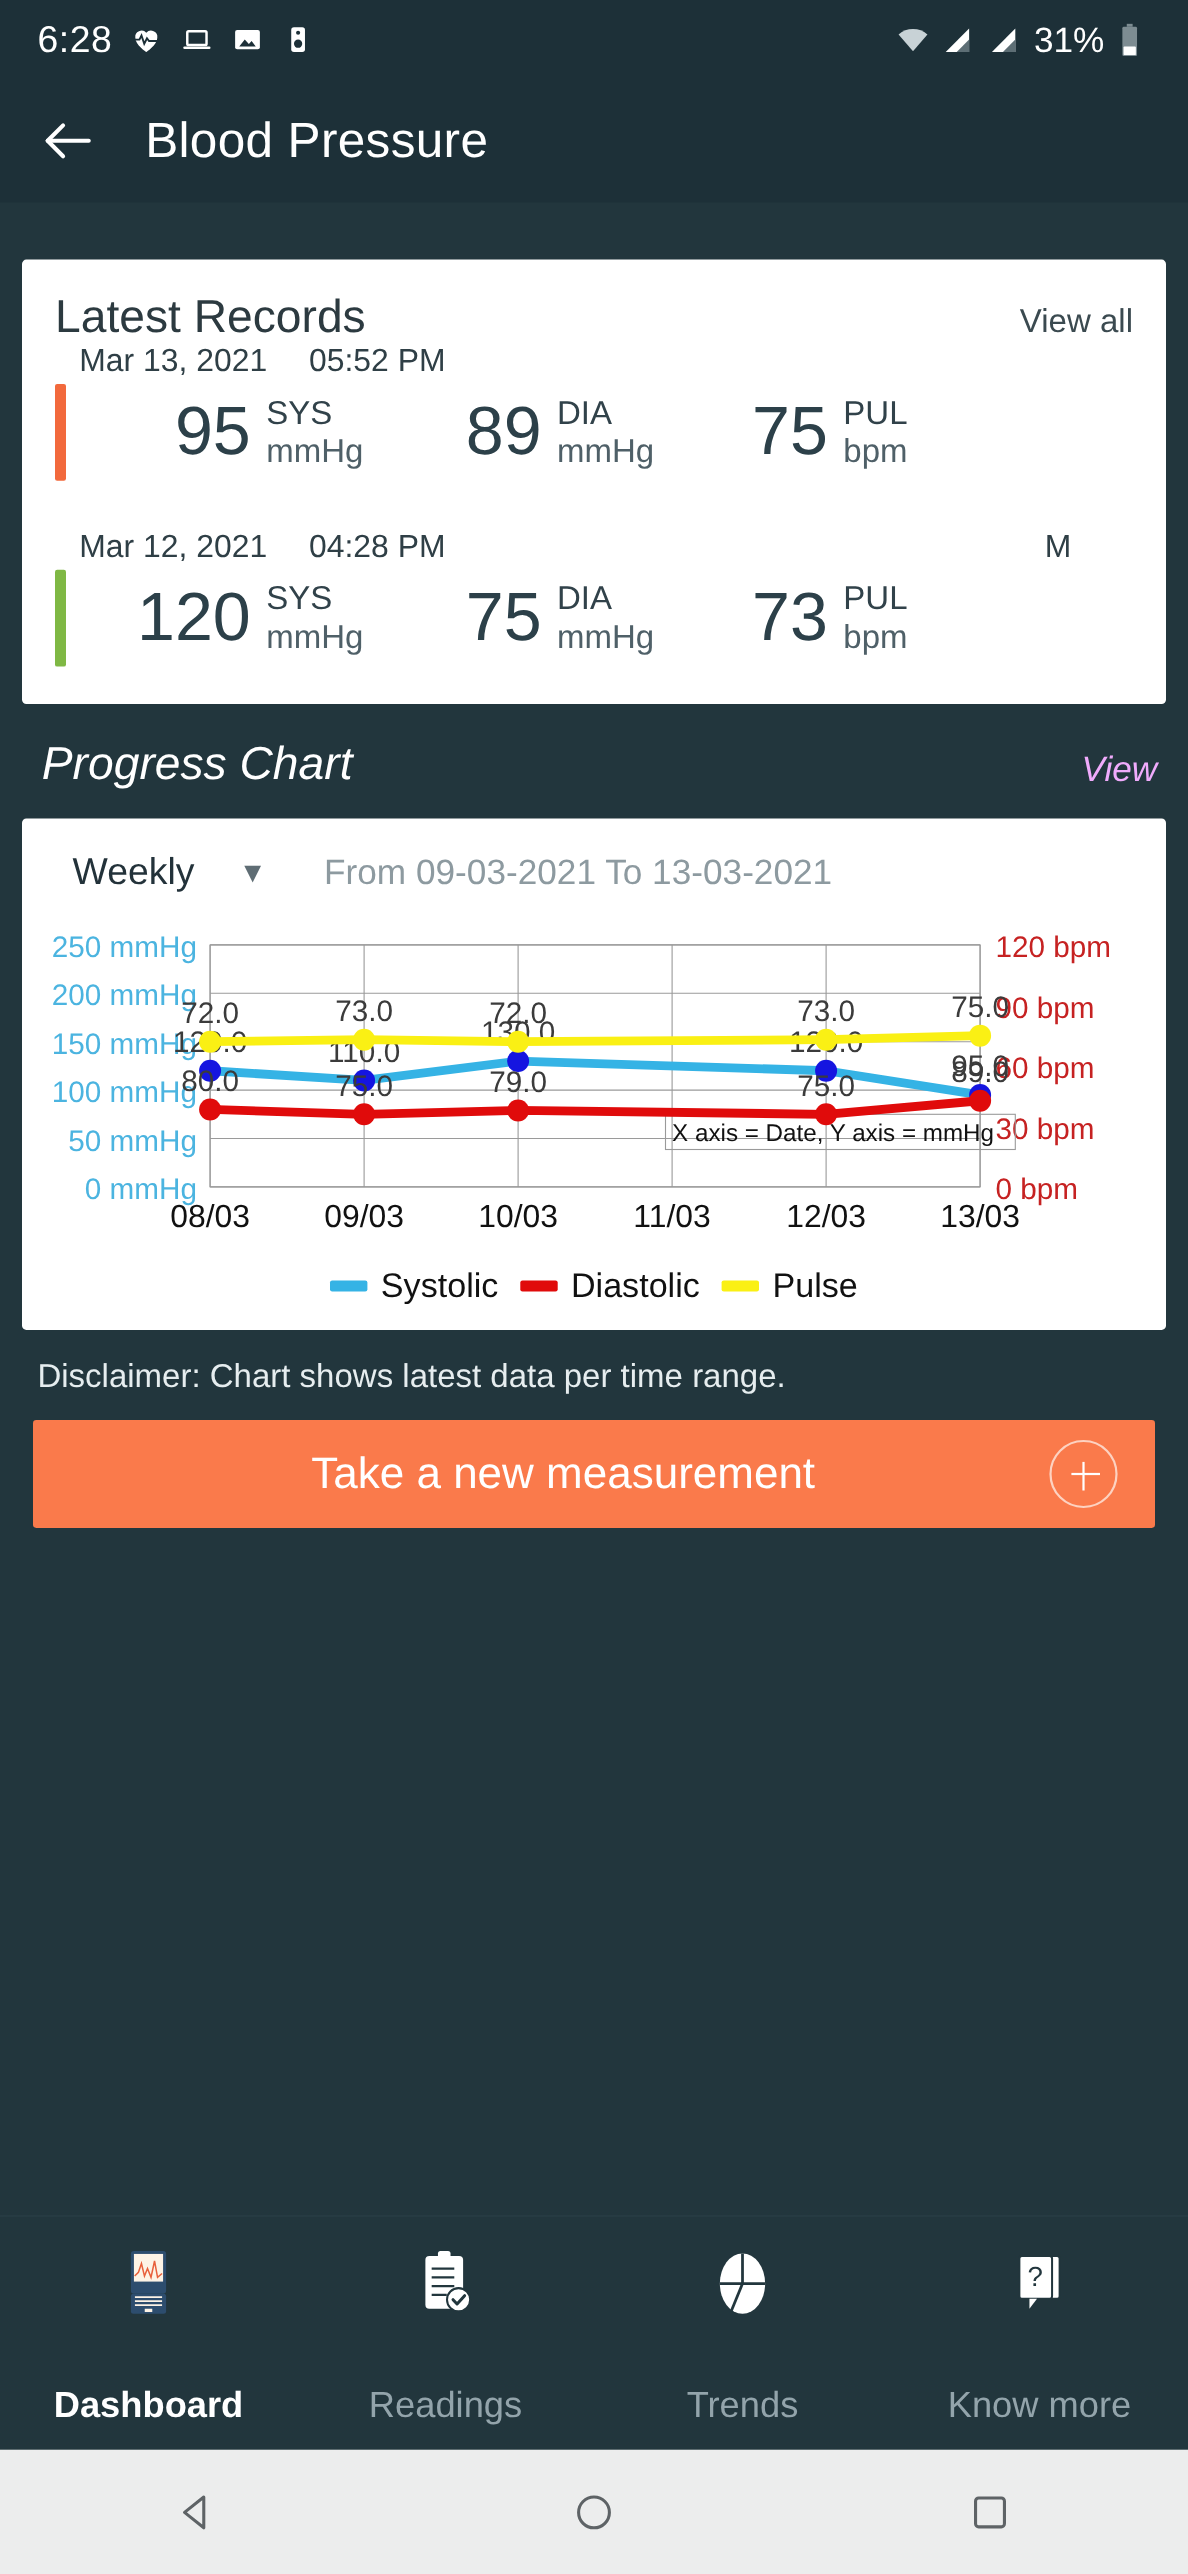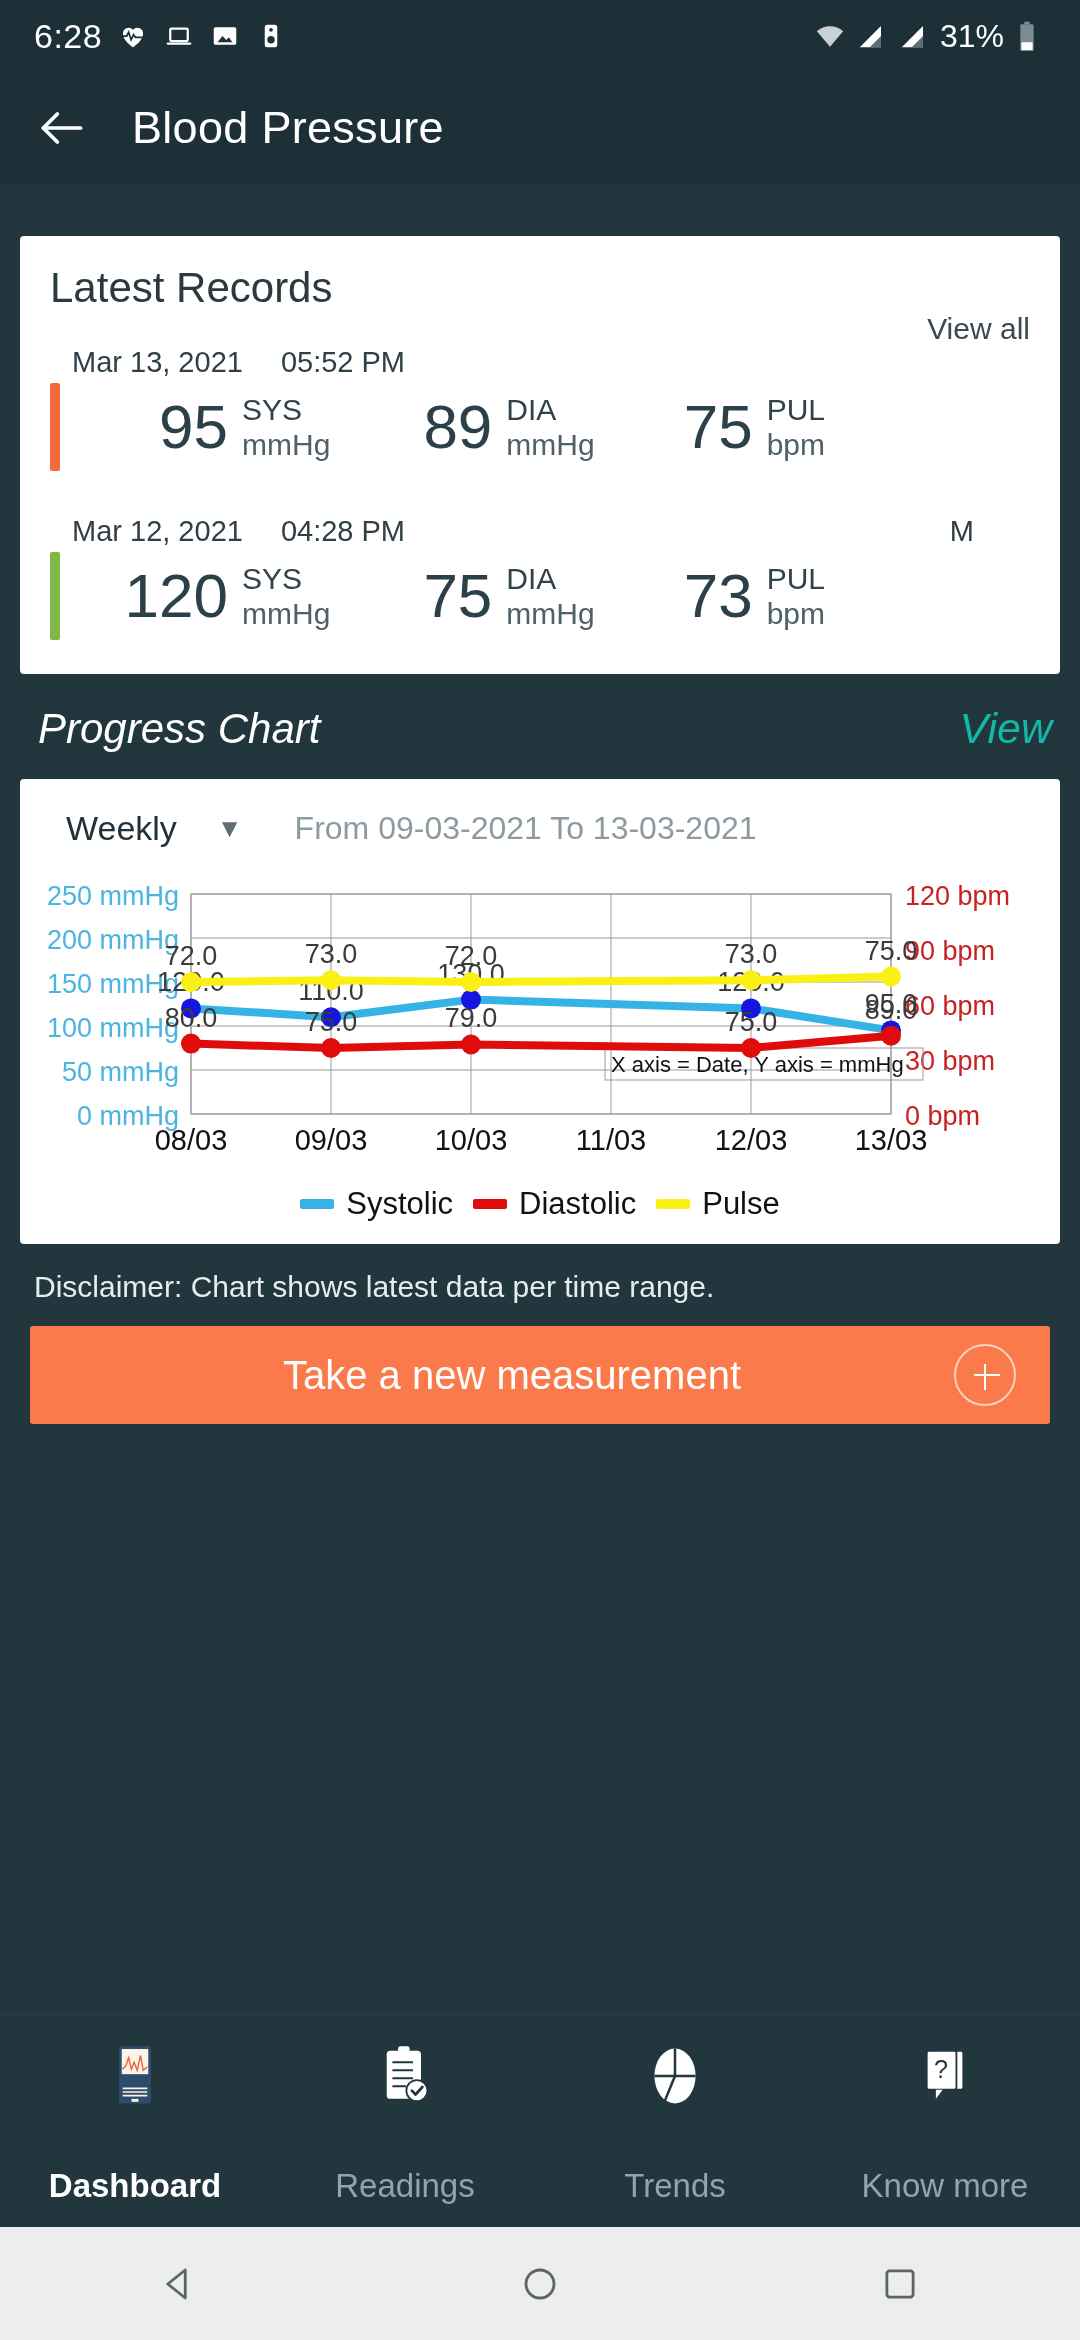--- a/index.html
+++ b/index.html
@@ -36,21 +36,21 @@
   
   #content { position:absolute; top:184px; left:0; width:1080px; }
 
   
   #records-card {
     background:#ffffff; color:#2b3d44;
     margin:52px 20px 0 20px; border-radius:4px;
     padding:28px 30px 34px 30px;
     position:relative;
   }
-  #records-head { display:flex; align-items:baseline;flex-direction:column; }
+  #records-head { display:flex; align-items:baseline; }
   #records-title { font-size:42px; color:#2c3a40; font-weight:400; }
   #view-all { margin-left:auto; font-size:30px; color:#3b4a50; }
 
   .record { position:relative; }
   .record-topline { display:flex; align-items:baseline; padding-left:22px; }
   .rec-date { font-size:29px; color:#2f3f46; }
   .rec-time { font-size:29px; color:#2f3f46; margin-left:38px; }
   .rec-flag { margin-left:auto; font-size:29px; color:#2f3f46; padding-right:56px; }
 
   .record-body { display:flex; align-items:center; margin-top:4px; }
@@ -71,21 +71,21 @@
   .m-dia { margin-left:32px; }
   .m-pul { margin-left:28px; }
 
   
   #progress-head {
     display:flex; align-items:flex-end;
     padding:30px 28px 0 38px;
     font-style:italic;
   }
   #progress-title { font-size:42px; color:#ffffff; font-weight:400; }
-  #progress-view { margin-left:auto; font-size:43px; color:#14b8a6; }
+  #progress-view { margin-left:auto; font-size:32px; color:#f0abfc; }
 
   #chart-card {
     background:#ffffff; color:#000;
     margin:26px 20px 0 20px; border-radius:4px;
     padding:18px 16px 22px 16px;
   }
   #chart-controls { display:flex; align-items:center; padding:12px 8px 0 30px; }
   #range-select { font-size:34px; color:#23323a; }
   #range-caret { margin-left:40px; font-size:26px; color:#5f6d74; }
   #range-dates { margin-left:52px; font-size:32px; color:#8d9aa0; white-space:nowrap; }

